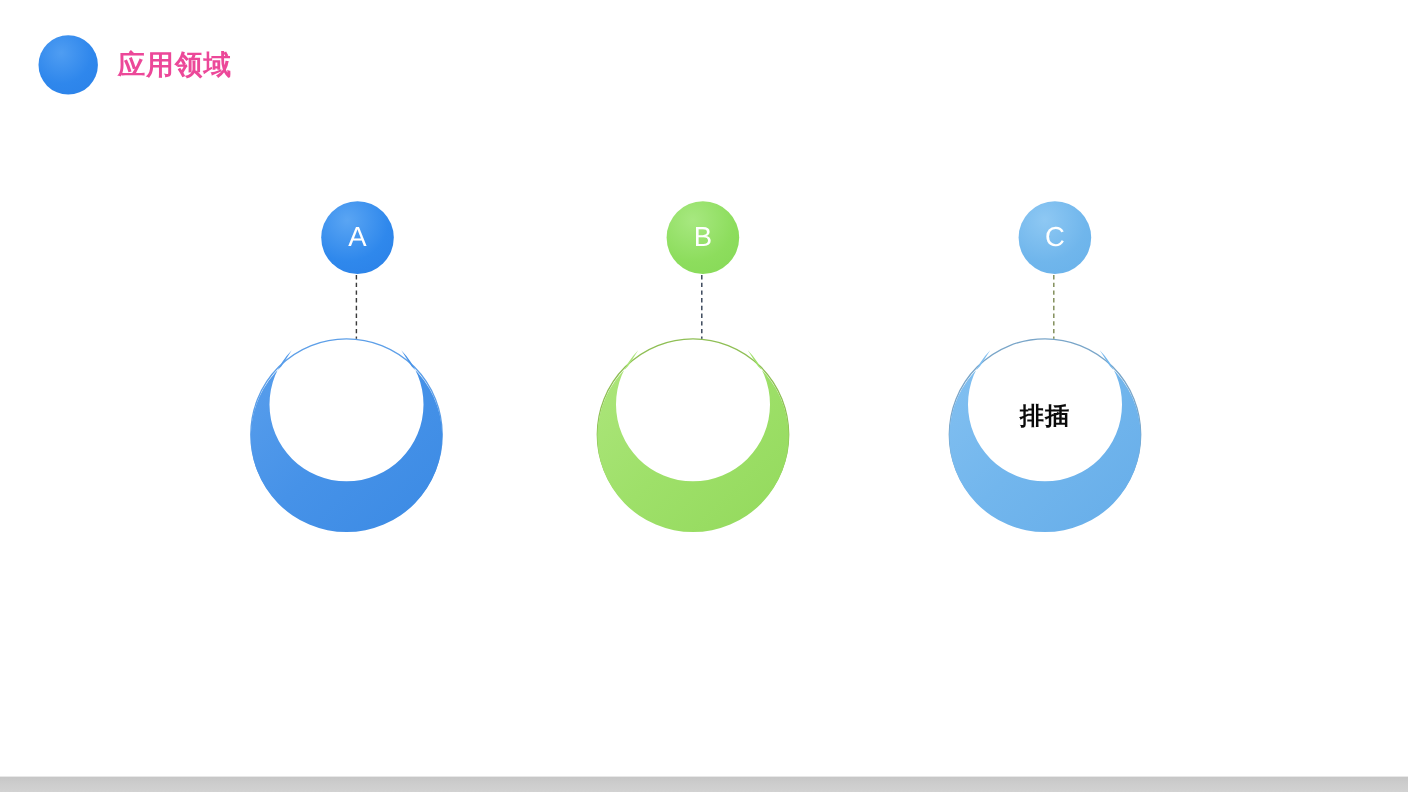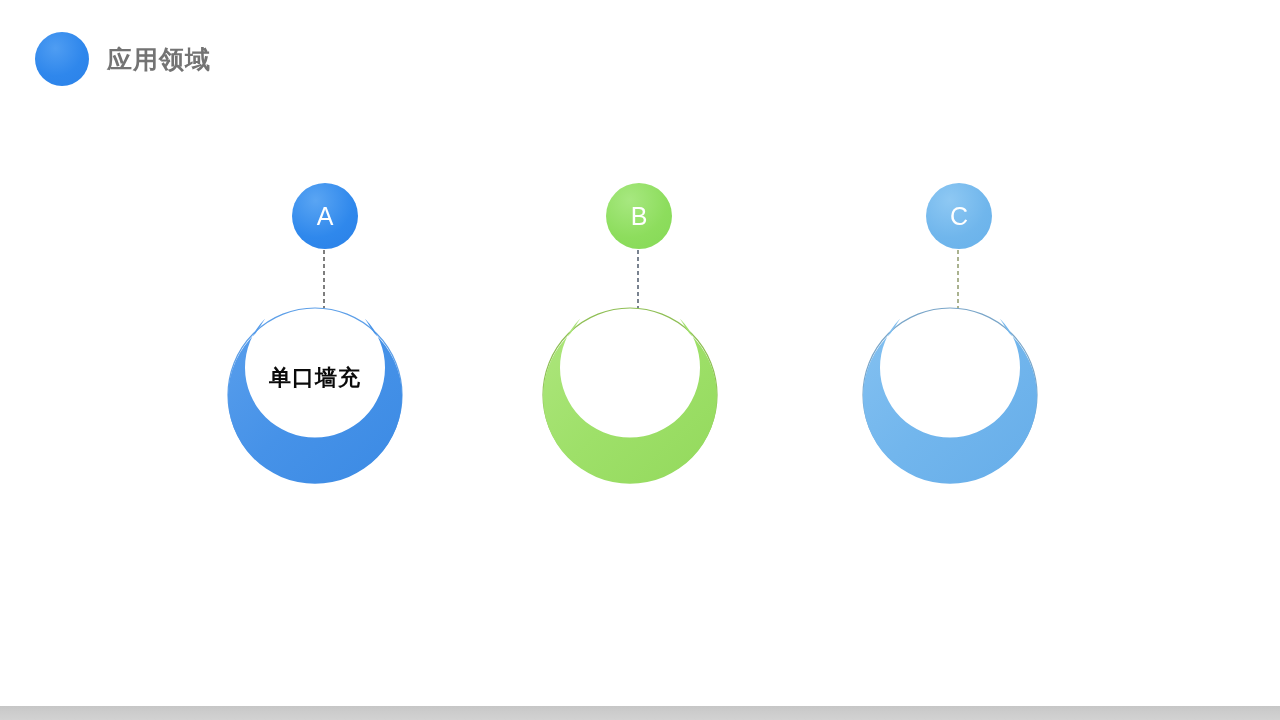--- a/index.html
+++ b/index.html
@@ -31,21 +31,21 @@
     height: 54px;
     border-radius: 50%;
     background: radial-gradient(circle at 38% 30%, #4f9df2 0%, #2f87ec 55%, #2a81e8 100%);
   }
   .header-title {
     position: absolute;
     left: 107px;
     top: 42px;
     font-size: 25px;
     font-weight: bold;
-    color: #737373;
+    color: #ec4899;
     letter-spacing: 1px;
     line-height: 34px;
     white-space: nowrap;
   }
 
   
   .ring-stage {
     position: absolute;
     left: 0;
     top: 0;
@@ -146,21 +146,20 @@
                L 90.9 157.9
                A 87 87 0 1 0 209.1 157.9
                L 199.8 143.4
                A 70 70 0 1 1 100.2 143.4 Z" fill="url(#gradA)" transform="translate(0,0)"></path>
 
       <line x1="159" y1="75" x2="159" y2="133" stroke="#3a3a3a" stroke-width="1.3" stroke-dasharray="4 3"></line>
     </svg>
     <div class="badge b0">
       <span class="badge-letter">A</span>
     </div>
-    <div class="ring-label">单口墙充</div>
   </div>
 
   <div class="ring-group g1">
     <svg class="ring-svg" viewBox="0 0 300 320">
       <defs>
         <linearGradient id="gradB" x1="0" y1="0" x2="1" y2="1">
           <stop offset="0%" stop-color="#aee67d"></stop>
           <stop offset="50%" stop-color="#9ee069"></stop>
           <stop offset="100%" stop-color="#93d95c"></stop>
         </linearGradient>
@@ -191,17 +190,18 @@
       <path d="M 100.2 143.4
                L 90.9 157.9
                A 87 87 0 1 0 209.1 157.9
                L 199.8 143.4
                A 70 70 0 1 1 100.2 143.4 Z" fill="url(#gradC)"></path>
       <line x1="158" y1="75" x2="158" y2="133" stroke="#7d8a55" stroke-width="1.3" stroke-dasharray="4 3"></line>
     </svg>
     <div class="badge b2">
       <span class="badge-letter">C</span>
     </div>
+    <div class="ring-label">排插</div>
   </div>
 
 </div>
 
 <div class="bottom-bar"></div>
 
 </body></html>

